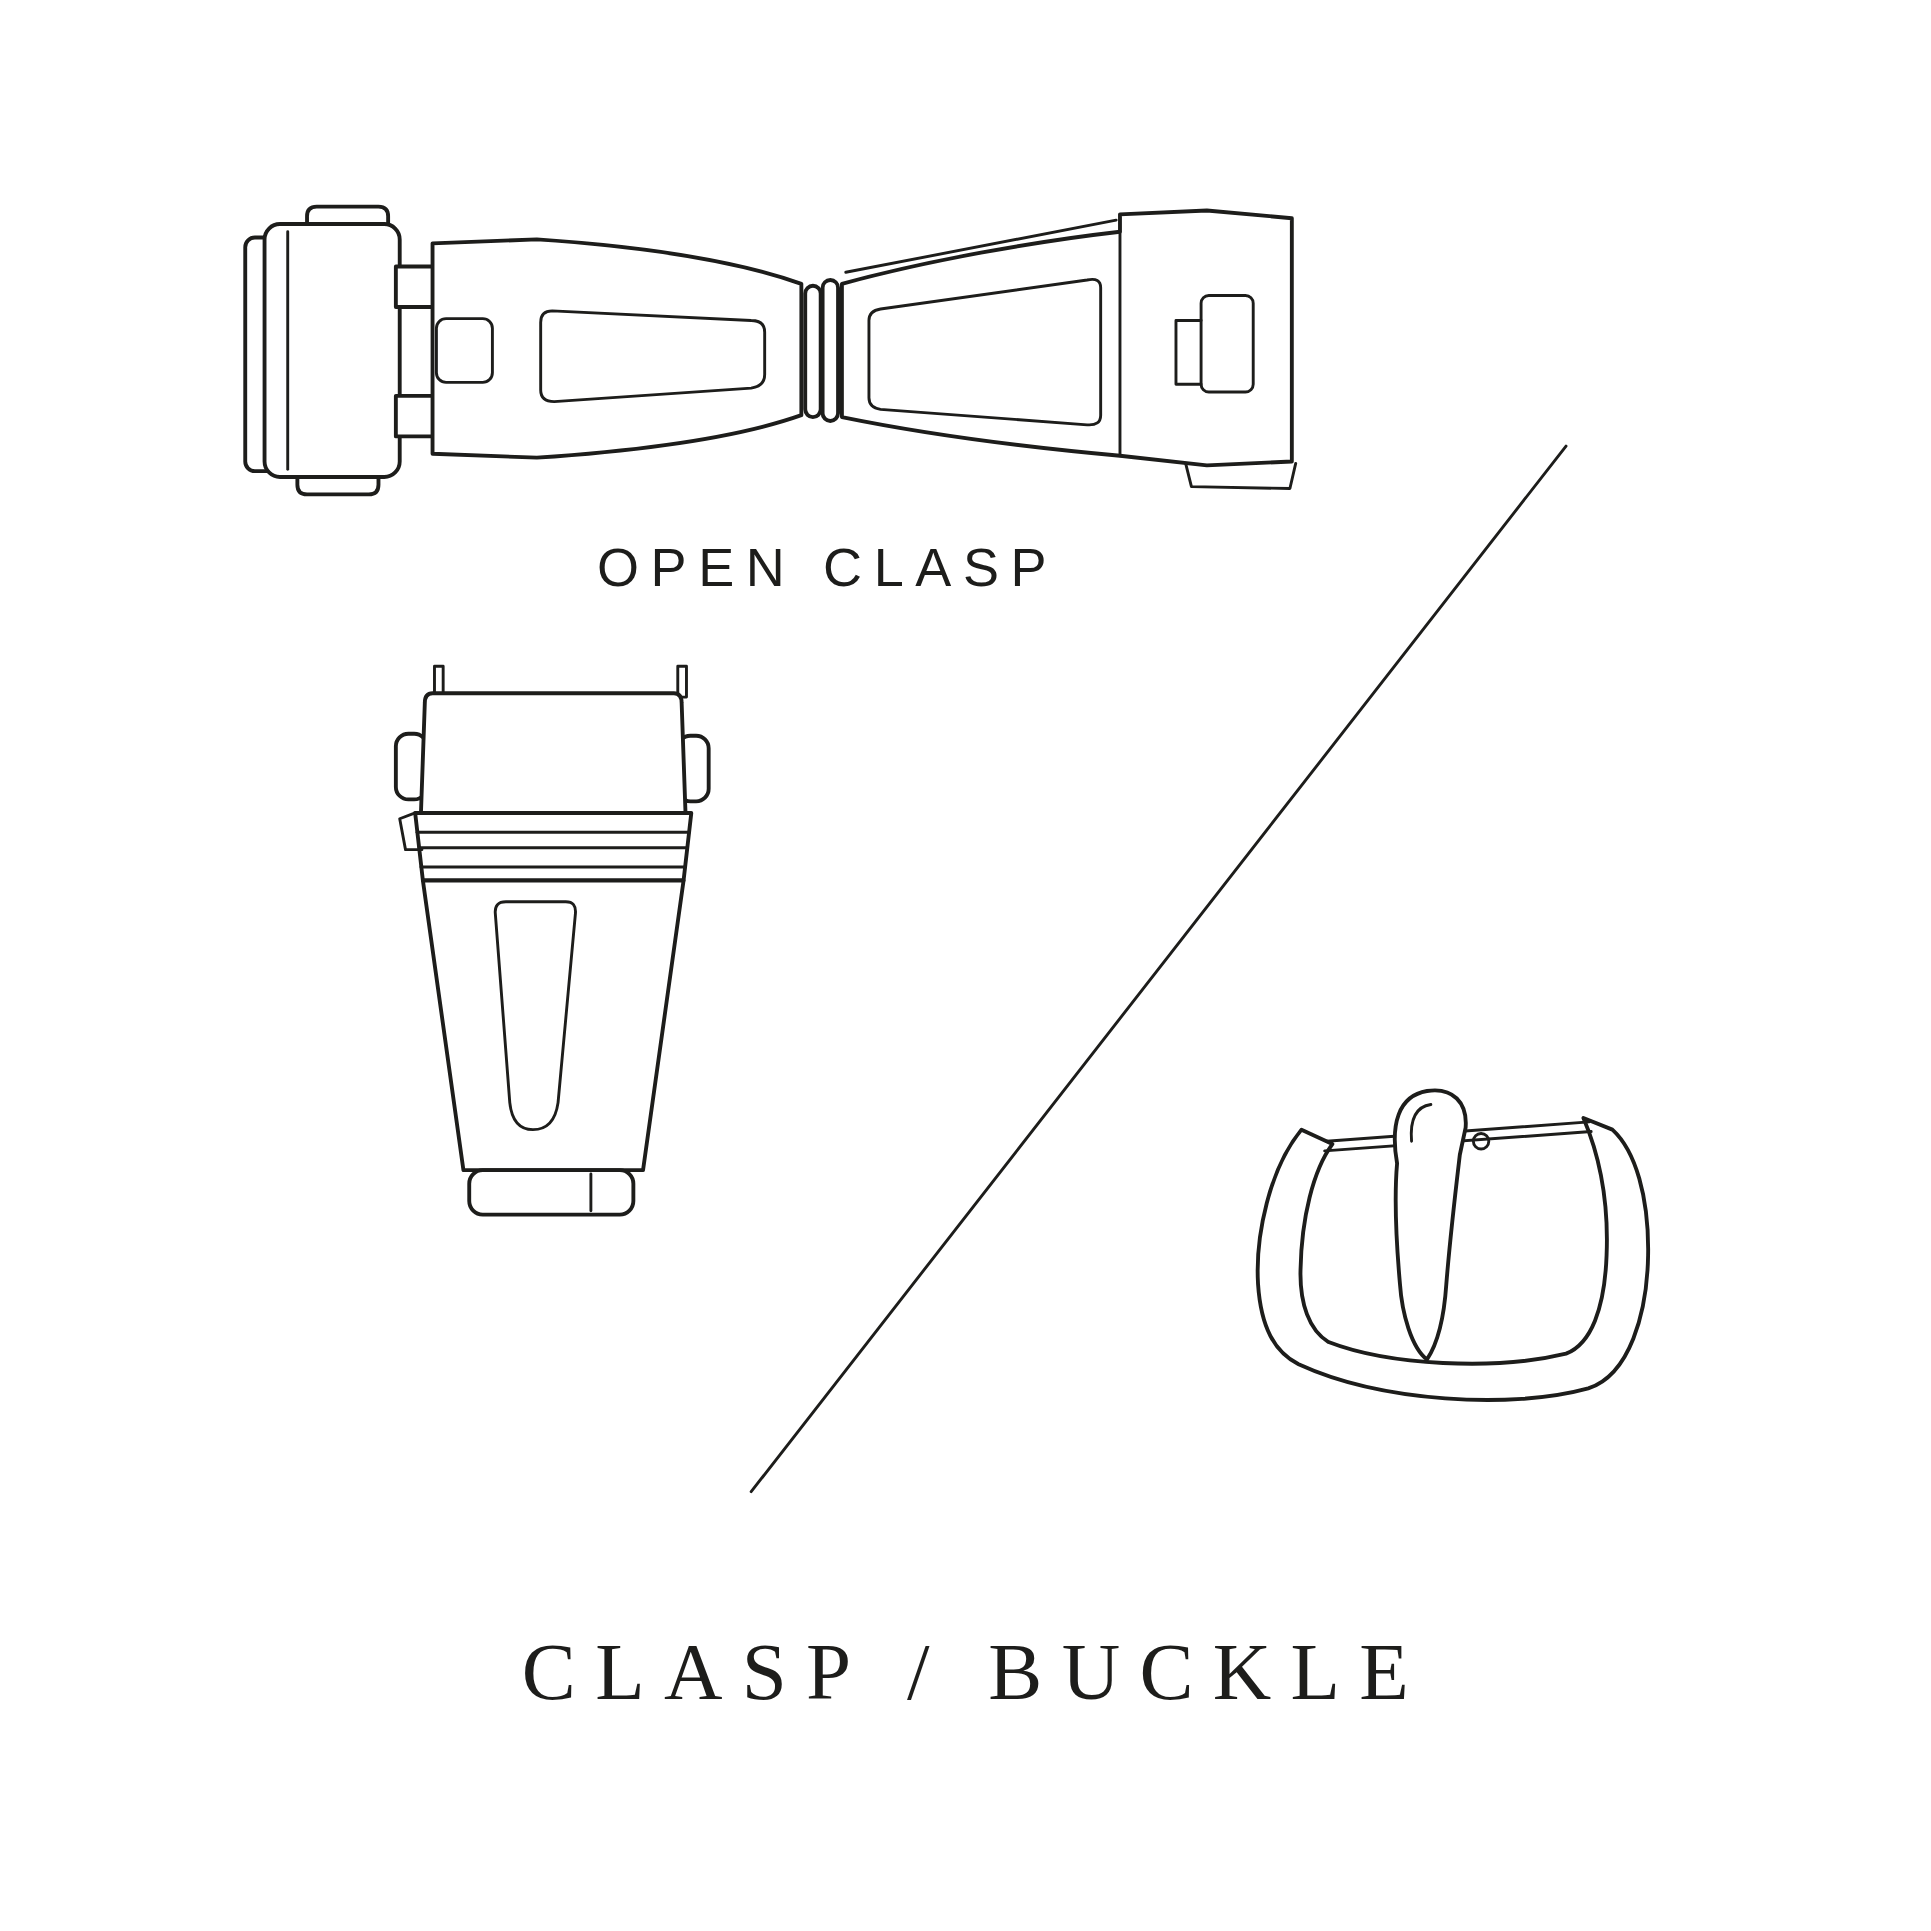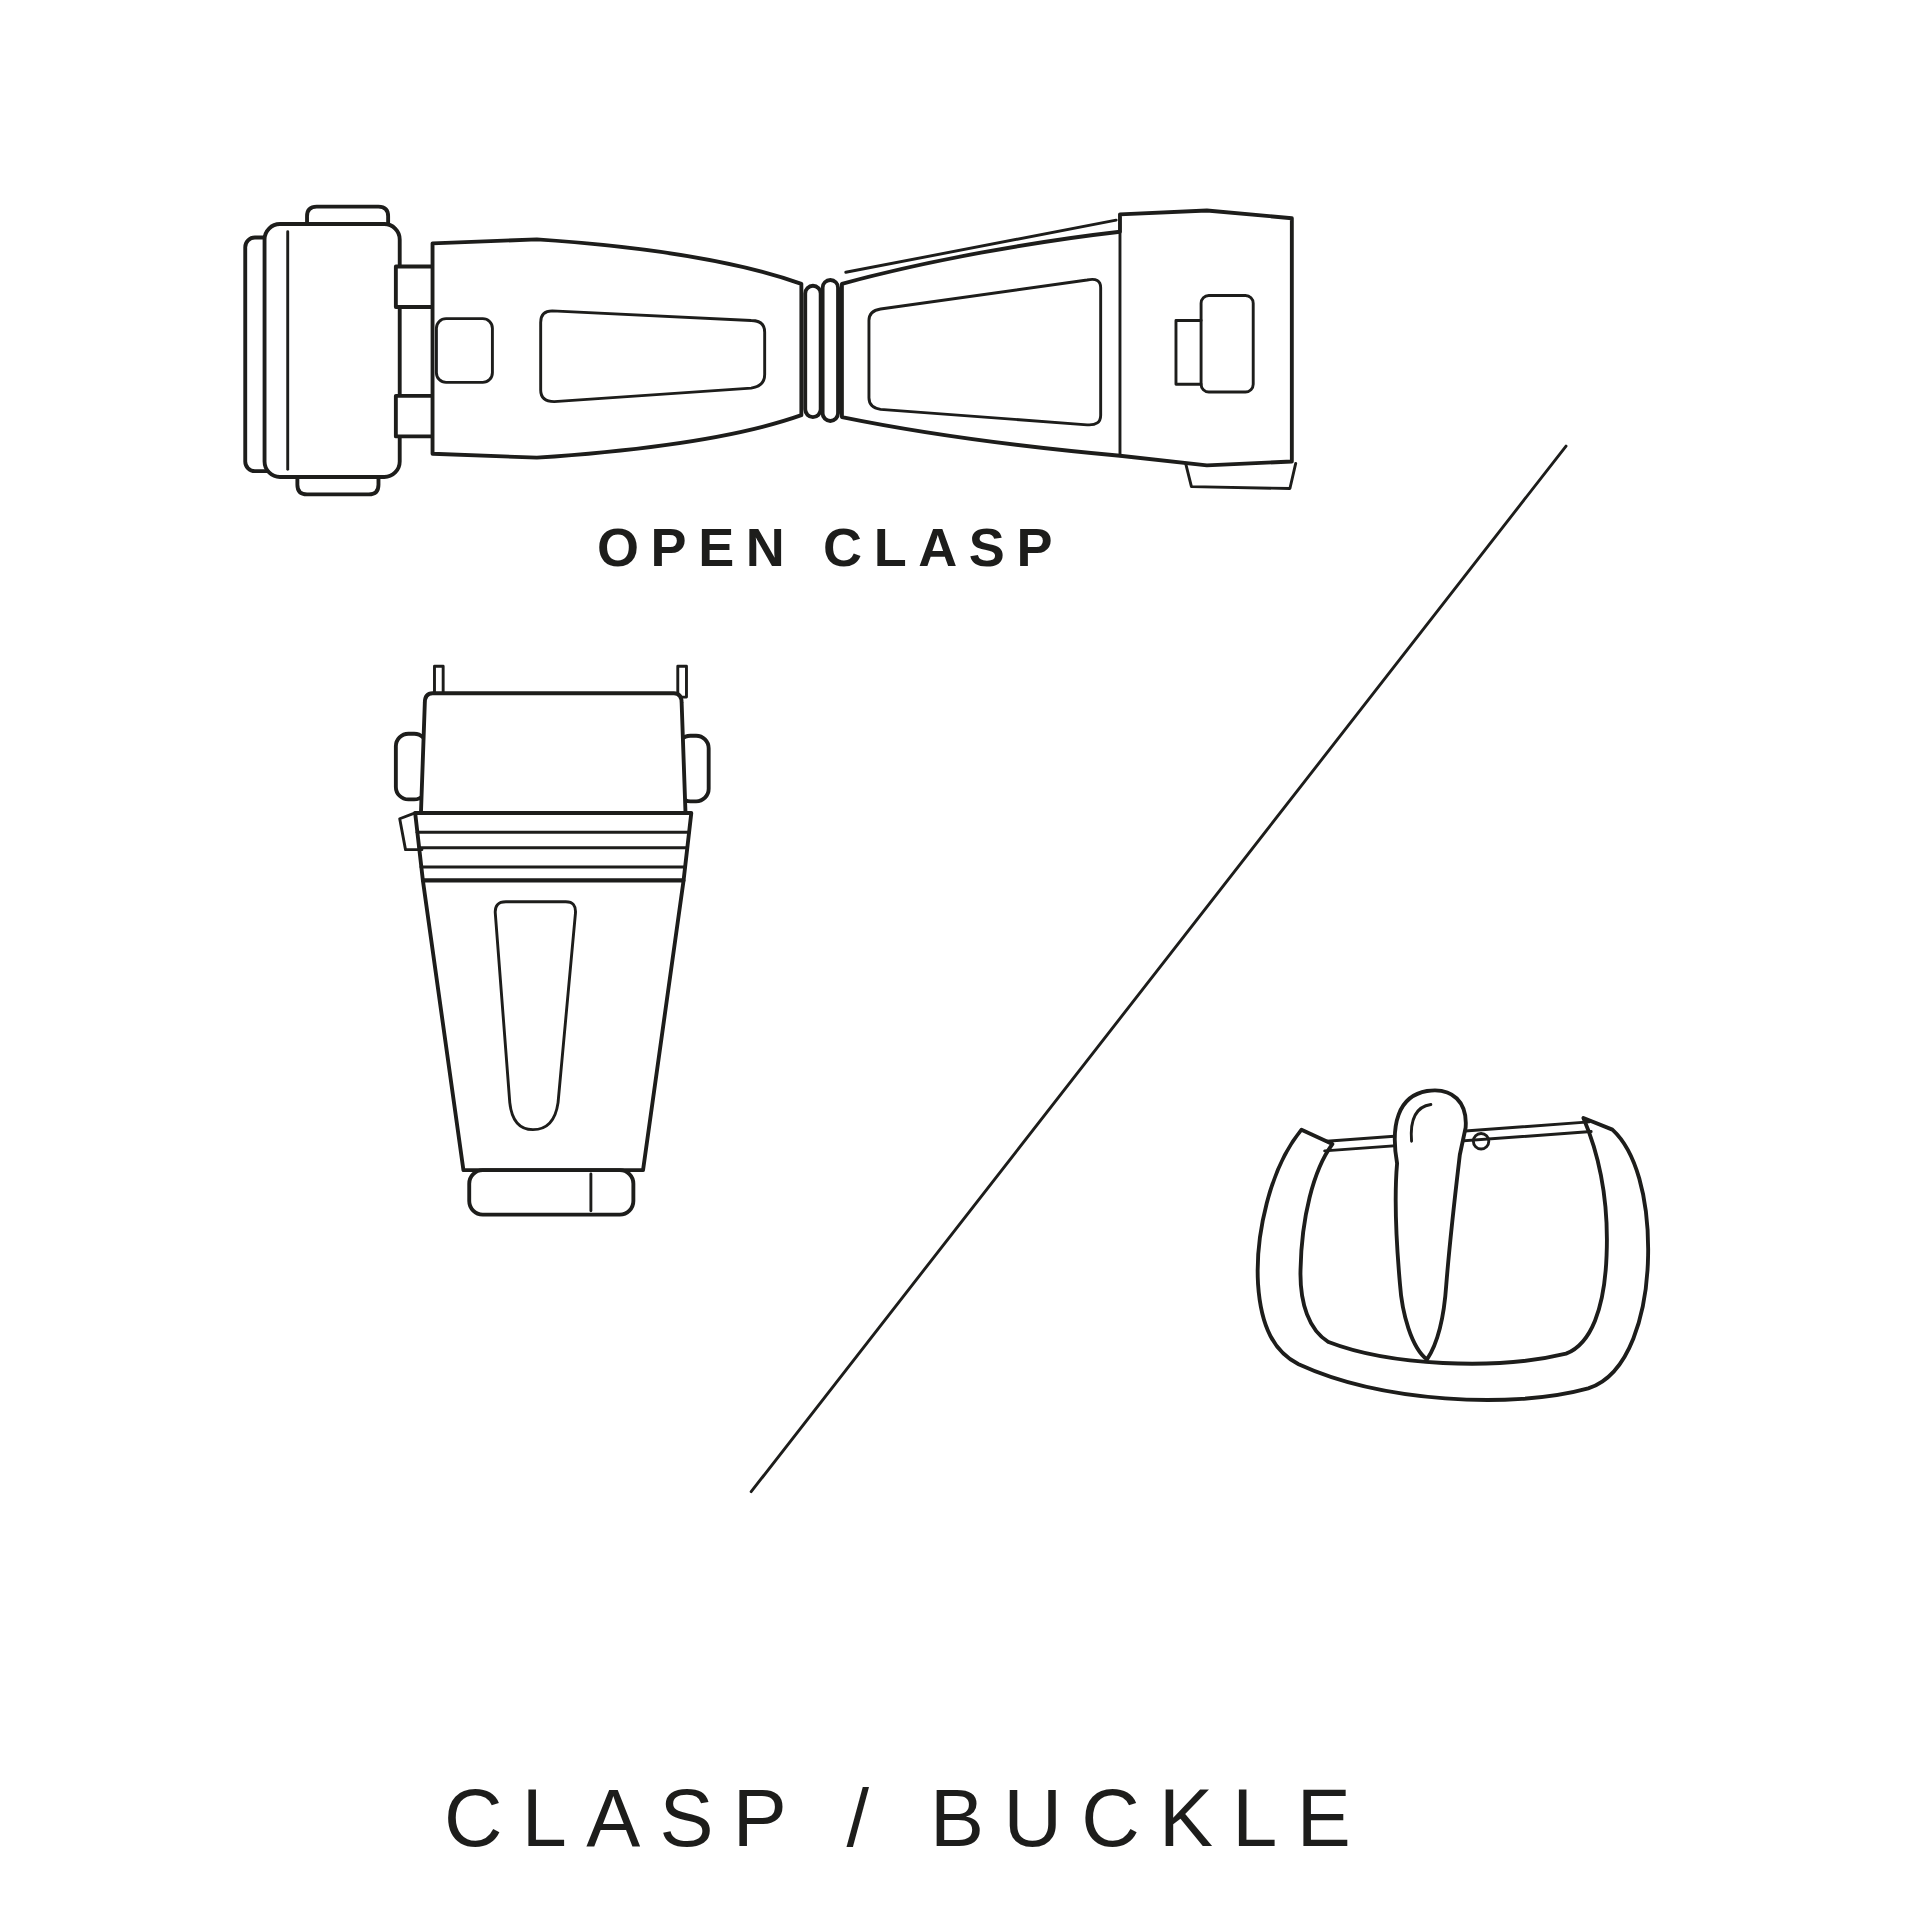--- a/index.html
+++ b/index.html
@@ -15,35 +15,37 @@
     stroke-linecap:round;
     stroke-linejoin:round;
   }
   .diagram .filled { fill:var(--background,#ffffff); }
   .diagram .thin { stroke-width:3; }
   .label {
     position:absolute;
     text-align:left;
     font-size:54px;
     letter-spacing:11.6px;
-    font-weight:700;
+    font-weight:400;
     color:var(--line,#1d1d1b);
     white-space:nowrap;
+    margin-top:20px;
   }
   .label-open   { left:597px; top:516px; width:444px; }
   .label-closed { left:345px; top:1248px; width:386px; }
   .page-title {
     position:absolute;
-    left:444px; top:1772px; width:1062px;
-    text-align:left;
+    left:444px; top:1626px; width:1062px;
+    text-align:center;
     font-size:81px;
     letter-spacing:19.3px;
     font-weight:400;
     color:var(--line,#1d1d1b);
     white-space:nowrap;
+    font-family:Liberation Serif, serif;
   }
 </style>
 </head>
 <body>
 
 <div class="page">
 
   <svg class="diagram" viewBox="0 0 2000 2000" xmlns="http://www.w3.org/2000/svg">
 
     <g>

